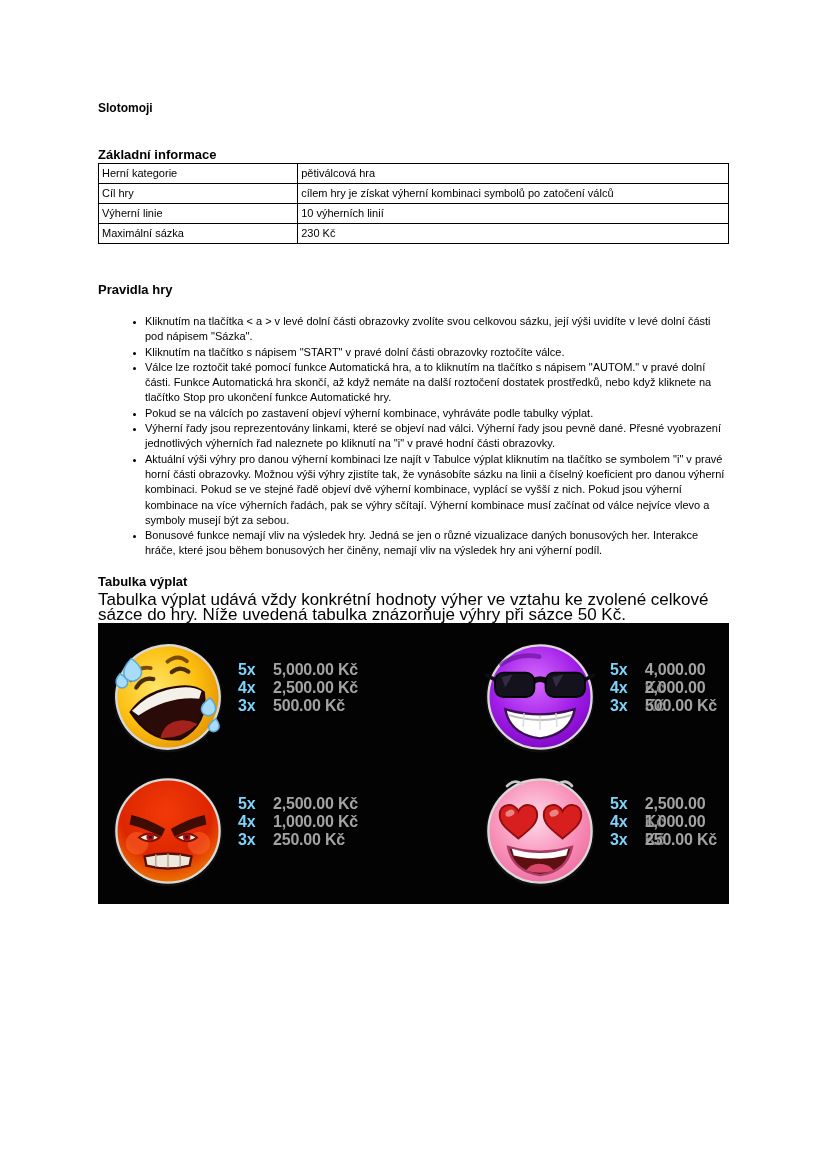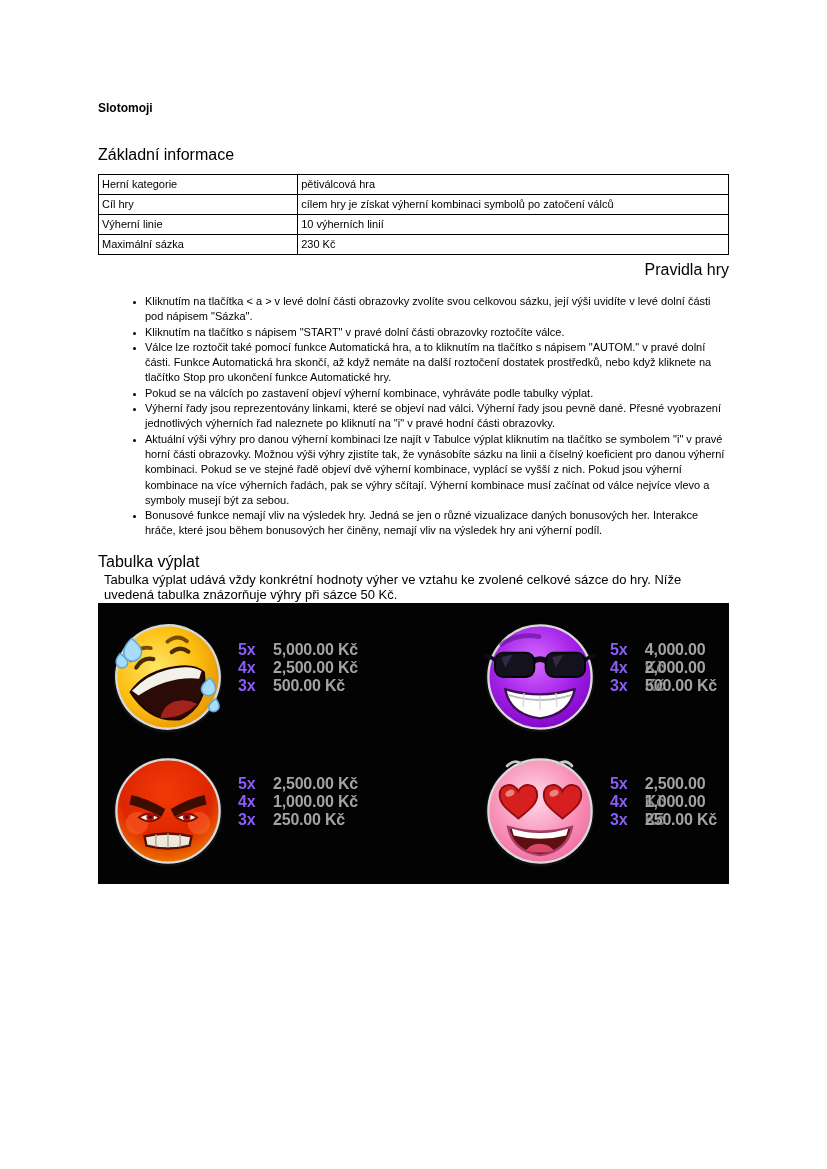--- a/index.html
+++ b/index.html
@@ -14,31 +14,31 @@
     padding: 99px 98px 0 98px;
     overflow: hidden;
   }
   h1.doc-title {
     font-size: 12px;
     line-height: 18px;
     margin: 0;
     font-weight: bold;
   }
   h2.section-heading {
-    font-size: 16px;
+    font-size: 13px;
     line-height: 14px;
     margin: 0;
-    font-weight: normal;
+    font-weight: bold;
   }
   #info-heading { margin-top: 31px; }
-  #rules-heading { margin-top: 8px; text-align: right; }
+  #rules-heading { margin-top: 39px; }
   #paytable-heading { margin-top: 16px; }
 
   table.info-table {
-    margin-top: 12px;
+    margin-top: 1px;
     border-collapse: collapse;
     width: 100%;
     table-layout: fixed;
     padding-left: 33px;
   }
   table.info-table td {
     border: 1.5px solid #000;
     font-size: 11px;
     line-height: 13px;
     height: 17px;
@@ -55,22 +55,22 @@
   }
   ul.rules-list li {
     font-size: 11px;
     line-height: 15.3px;
     margin: 0;
     padding: 0 0 0 0;
   }
   ul.rules-list li::marker { font-size: 9px; }
 
   p.paytable-desc {
-    margin: 3px 0 0 6px;
-    font-size: 13px;
+    margin: 3px 0 0 0;
+    font-size: 17px;
     line-height: 15.3px;
   }
 
   .paytable-panel {
     margin-top: 1px;
     width: 631px;
     height: 281px;
     background: #030303;
     display: grid;
     grid-template-columns: 315px 316px;
@@ -99,21 +99,21 @@
     display: flex;
     align-items: baseline;
     height: 18px;
     font-weight: bold;
     font-size: 16px;
     letter-spacing: -0.2px;
     text-shadow: 0 1px 2px rgba(0,0,0,0.9);
   }
   .pay-row .mult {
     width: 24px;
-    color: #8b5cf6;
+    color: #7dd3fc;
   }
   .pay-row .amt {
     margin-left: 11px;
     color: #a3a3a3;
   }
 </style>
 </head>
 <body>
 
 <div class="page">

